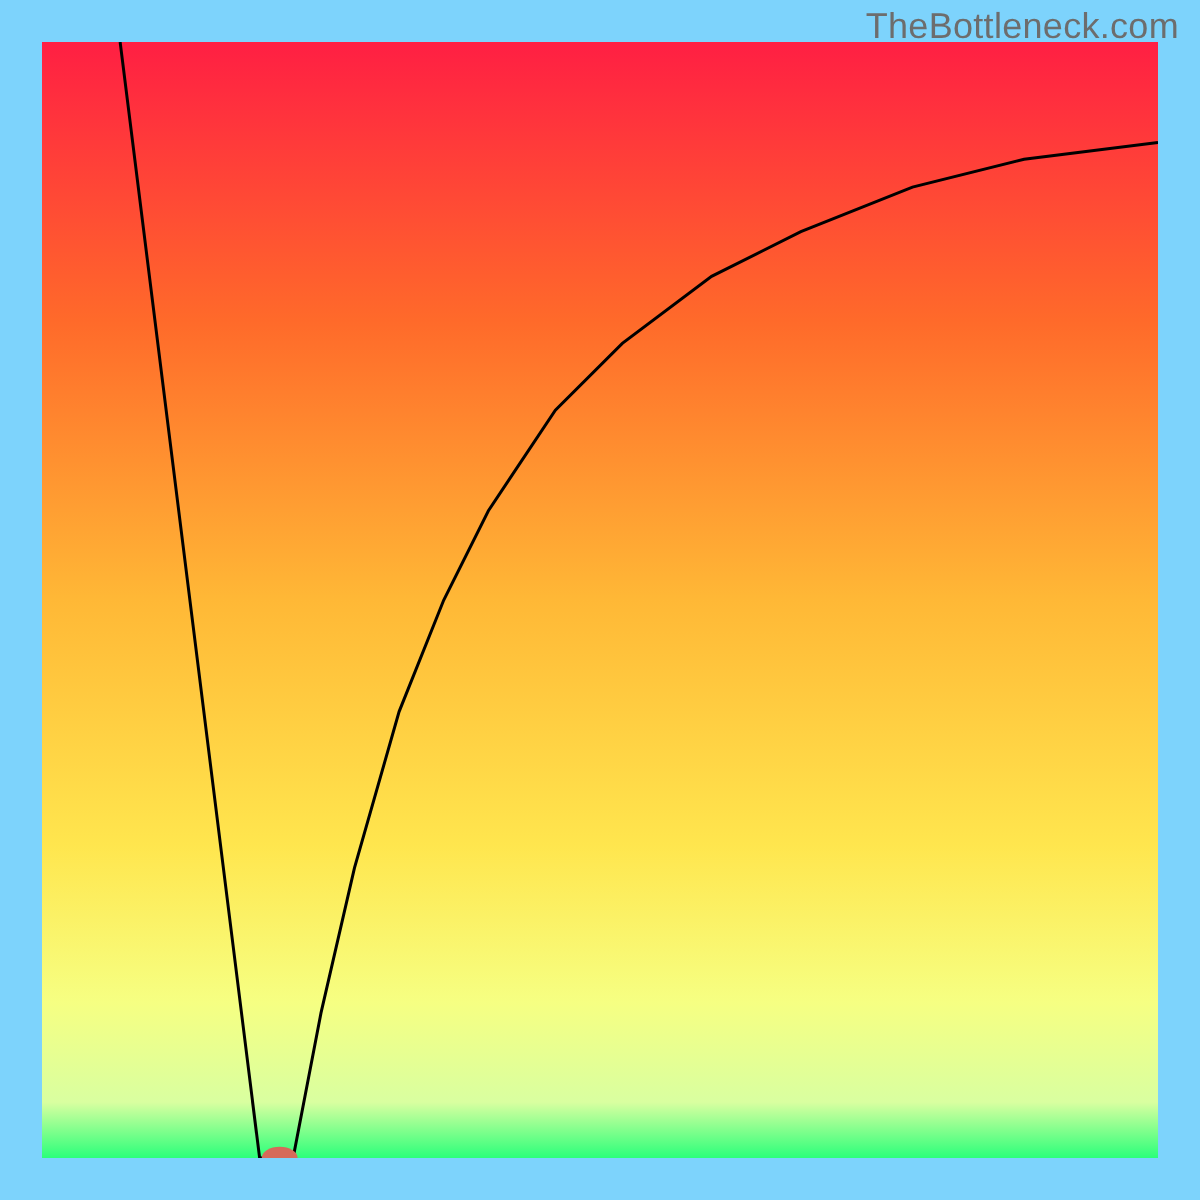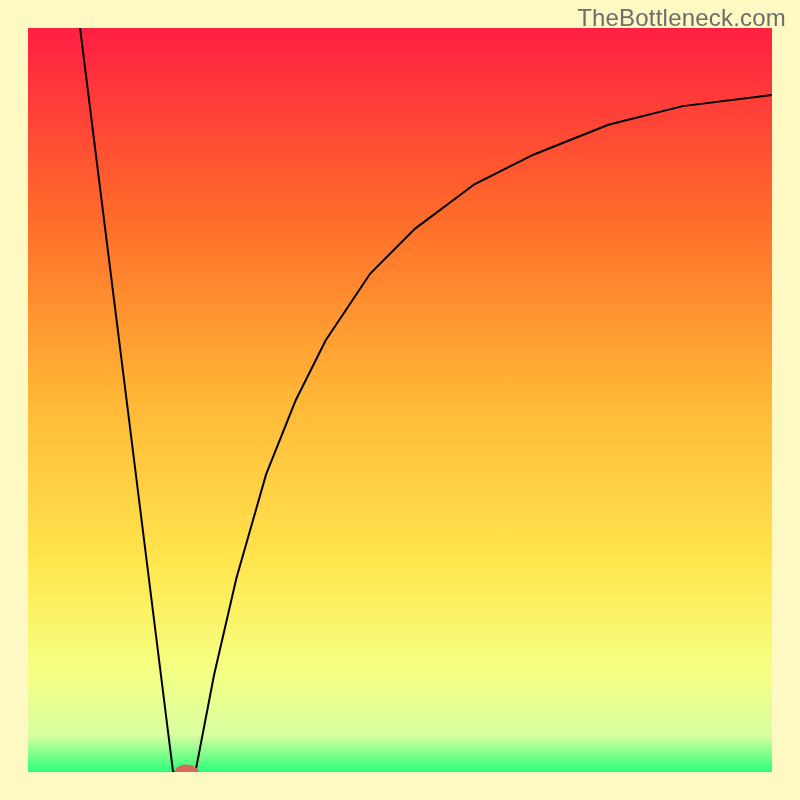--- a/index.html
+++ b/index.html
@@ -7,21 +7,21 @@
     padding: 0;
     width: 800px;
     height: 800px;
     overflow: hidden;
     background: #000;
     font-family: Arial, Helvetica, sans-serif;
   }
   .frame {
     position: absolute;
     inset: 0;
-    background: #fef9c3;
+    background: #7dd3fc;
   }
   .plot {
     position: absolute;
     left: 28px;
     top: 28px;
     width: 744px;
     height: 744px;
     display: block;
   }
   .watermark {

